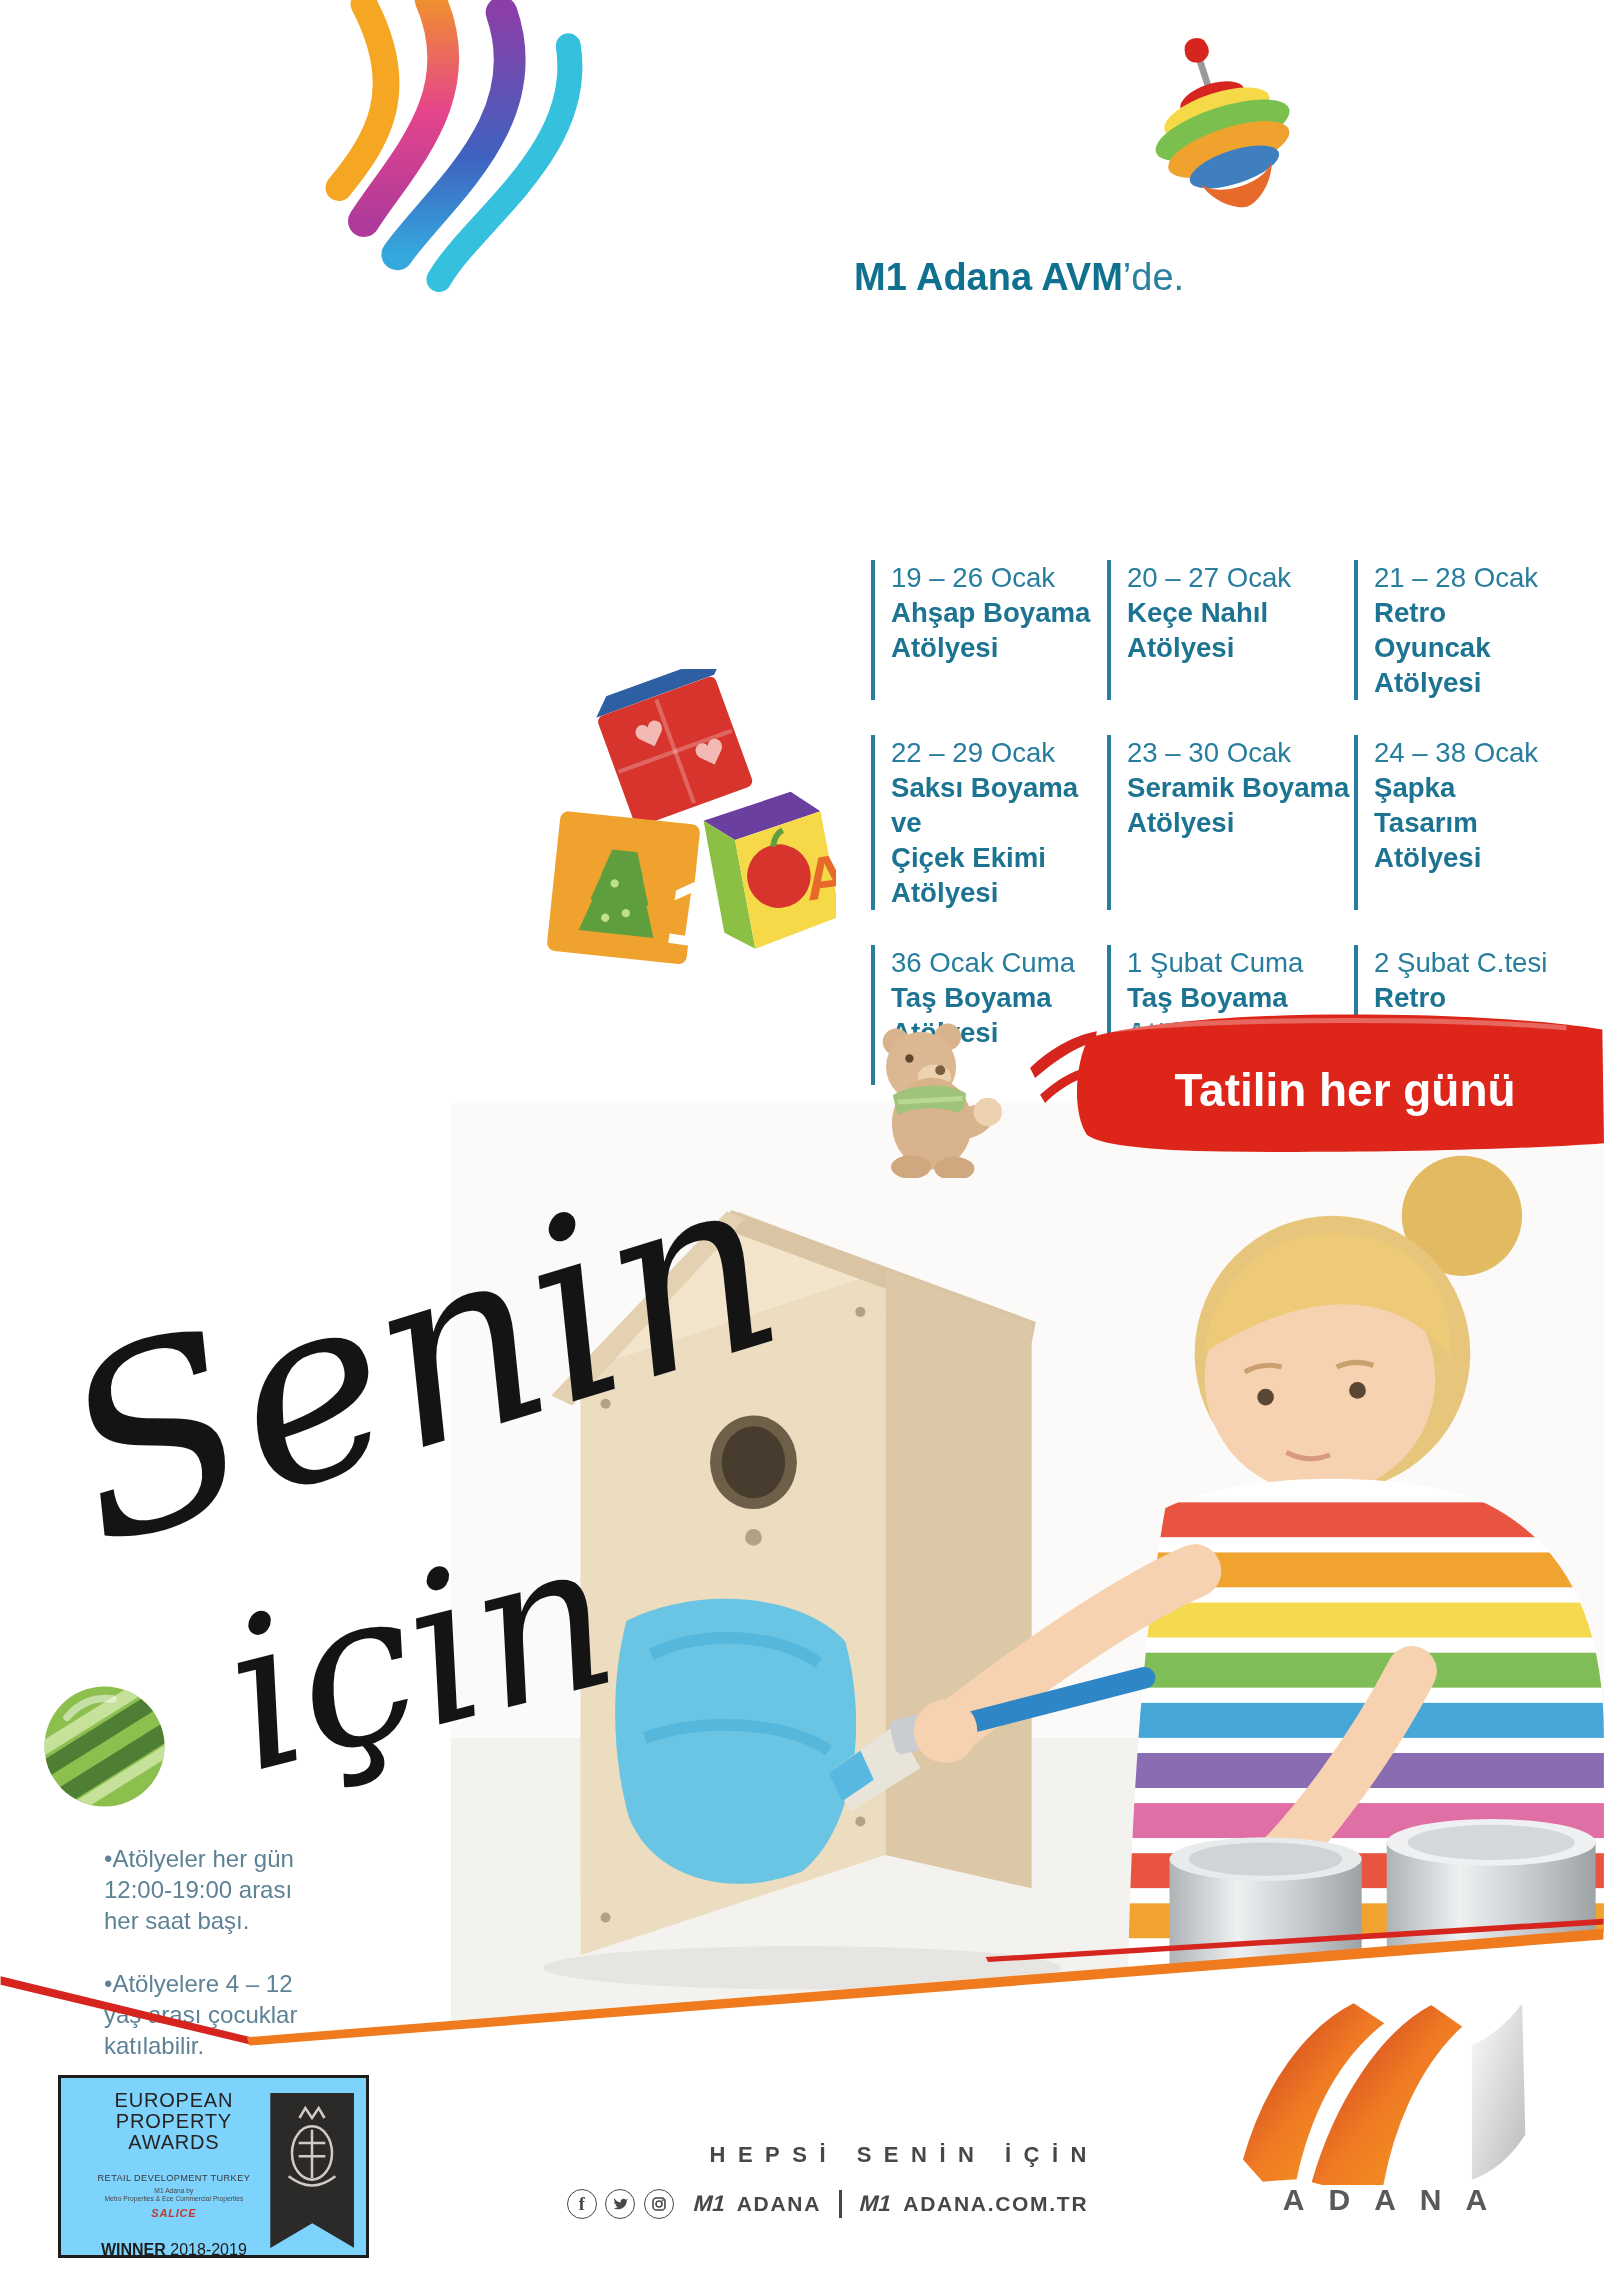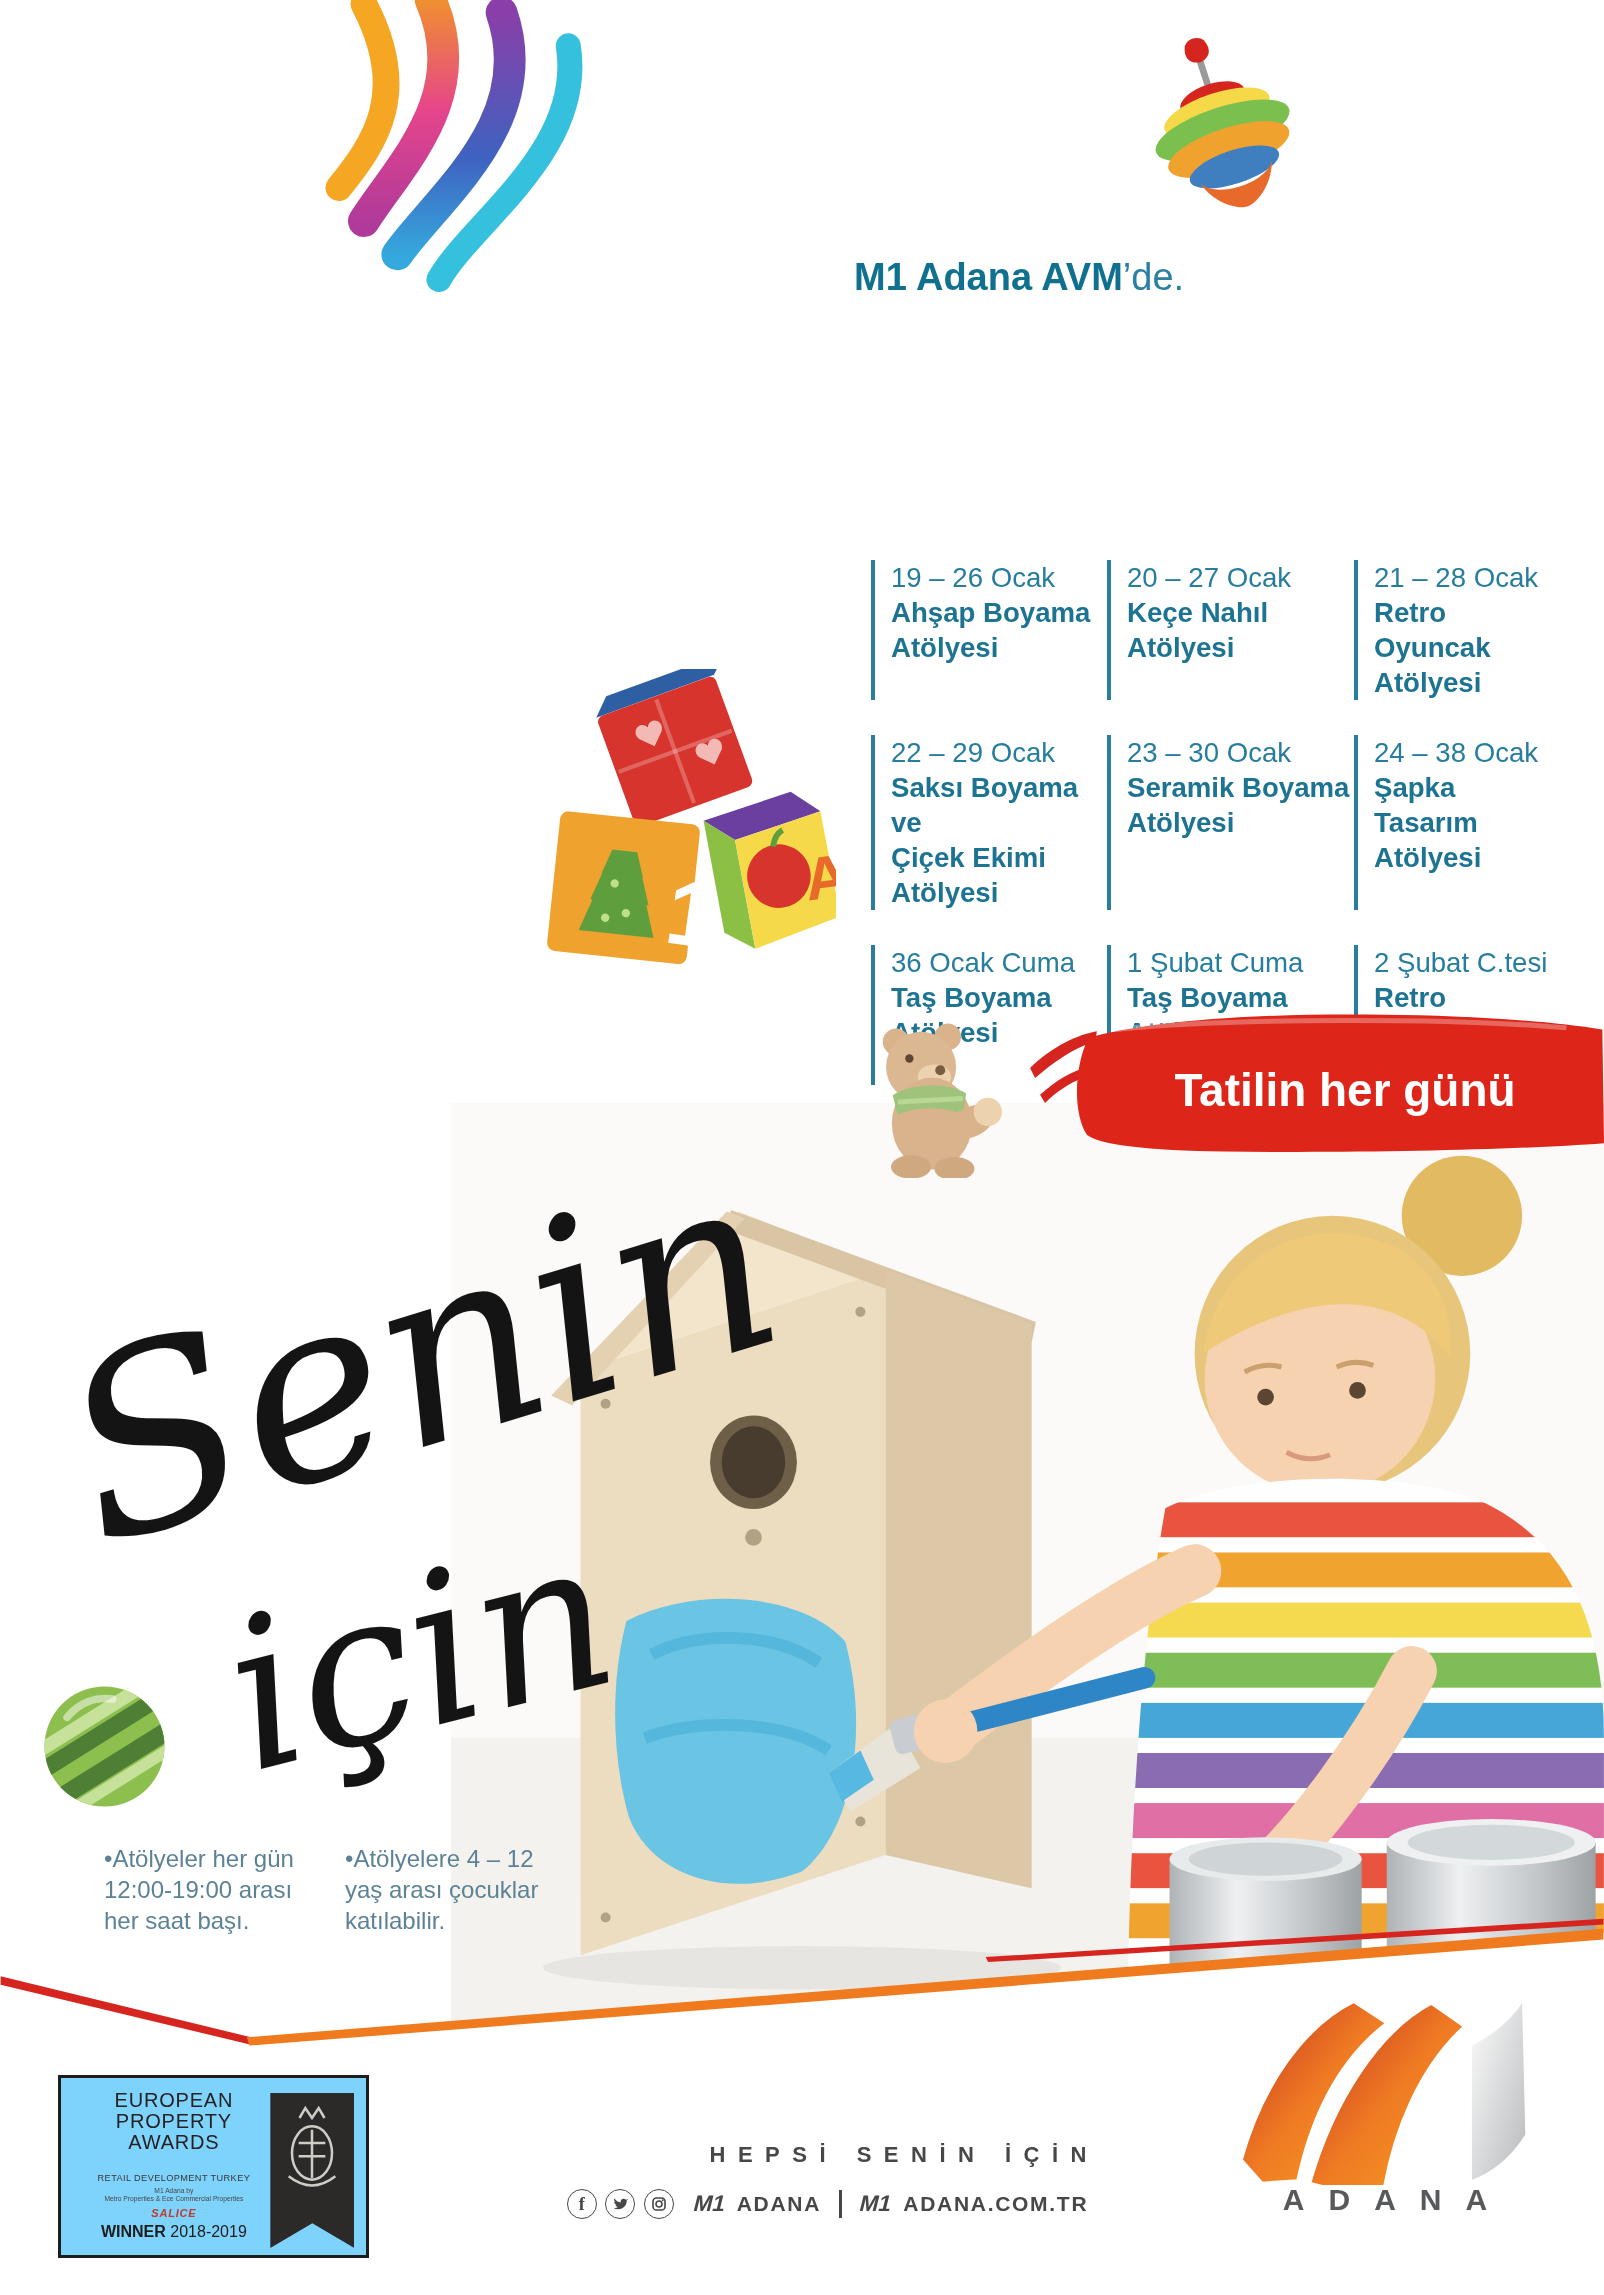--- a/index.html
+++ b/index.html
@@ -34,32 +34,32 @@
   #blocks-svg{position:absolute;left:535px;top:669px;width:301px;height:301px;z-index:4;}
   #teddy-svg{position:absolute;left:861px;top:1015px;width:146px;height:163px;z-index:3;}
   #ball-svg{position:absolute;left:42px;top:1684px;width:125px;height:125px;z-index:2;}
   
   #scene-svg{position:absolute;left:451px;top:1103px;width:1153px;height:919px;z-index:2;
              clip-path:polygon(0 0,100% 0,100% 90.3%,0 100%);}
   
   #stripes-svg{position:absolute;left:0;top:1897px;width:1604px;height:192px;z-index:4;}
   
   #notes{position:absolute;left:104px;top:1843px;width:468px;z-index:3;display:flex;gap:32px;
-         font-size:24px;line-height:31px;color:#5d8296;}
+         font-size:24px;line-height:31px;color:#5d8296;flex-direction:column;}
   #notes .note{white-space:pre-line;width:209px;}
   
   #award{position:absolute;left:58px;top:2075px;width:305px;height:177px;border:3.3px solid #1d1d1b;
          background:#7dd3fc;z-index:3;}
   #award .col{position:absolute;left:8.4px;top:11.7px;width:209px;text-align:center;color:#262223;}
   #award .title{font-size:20px;line-height:21px;letter-spacing:0.8px;white-space:pre-line;}
   #award .cat{margin-top:20px;font-size:9.2px;letter-spacing:0.4px;color:#3a3637;}
   #award .det{margin-top:4.2px;font-size:6.7px;line-height:8.4px;color:#4a4647;}
   #award .sponsor{margin-top:3.3px;font-size:11px;font-style:italic;font-weight:800;
                   letter-spacing:0.8px;color:#c03a2e;}
-  #award .winner{margin-top:4px;font-size:16px;color:#1d1d1b;}
+  #award .winner{margin-top:22px;font-size:16px;color:#1d1d1b;}
   #award .winner .w{font-weight:800;}
   #award .winner .y{font-weight:300;}
   #award-ribbon{position:absolute;right:11.7px;top:15px;width:84px;height:155px;background:#2c2a28;
                 clip-path:polygon(0 0,100% 0,100% 100%,50% 84%,0 100%);}
   
   #slogan{position:absolute;left:556px;top:2142px;width:543px;z-index:3;text-align:right;
           font-size:22px;font-weight:bold;letter-spacing:12.5px;color:#474748;}
   #social-row{position:absolute;left:556px;top:2189px;width:543px;z-index:3;
               display:flex;align-items:center;justify-content:center;gap:8.4px;color:#474748;}
   .soc{width:28px;height:28px;border:1.7px solid #474748;border-radius:50%;

